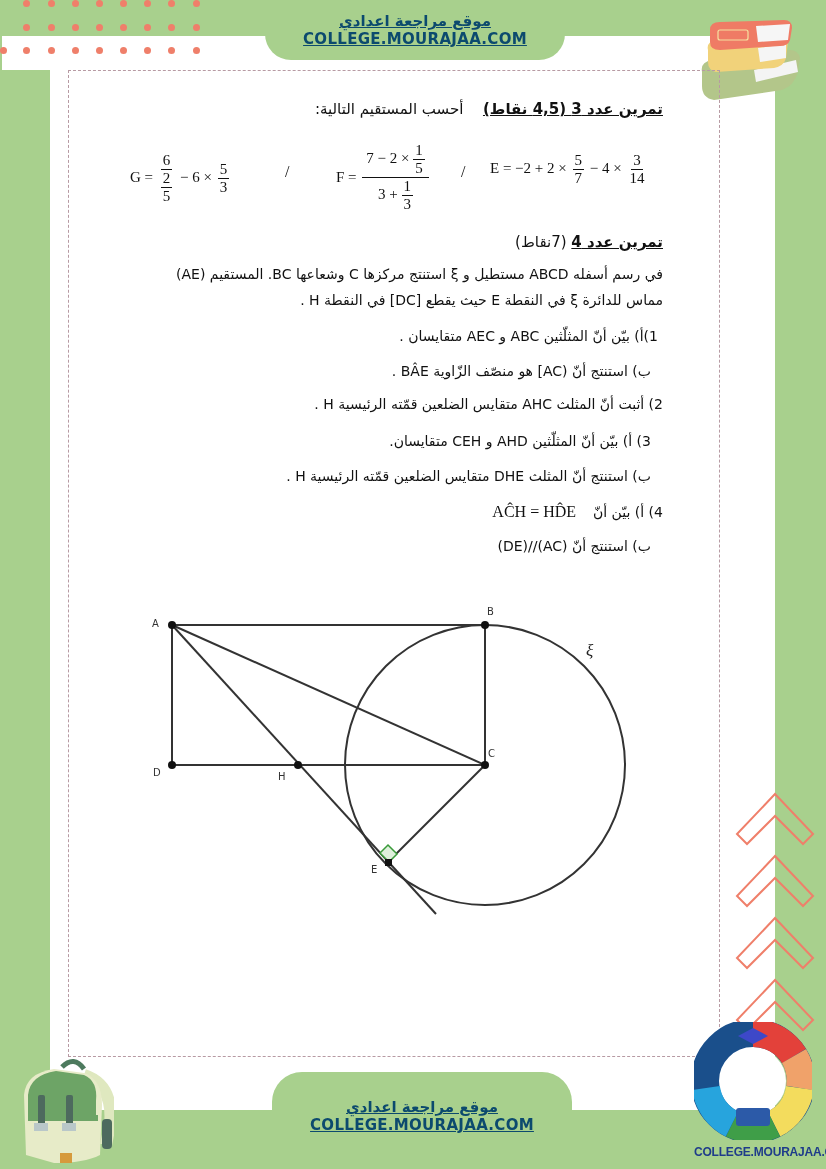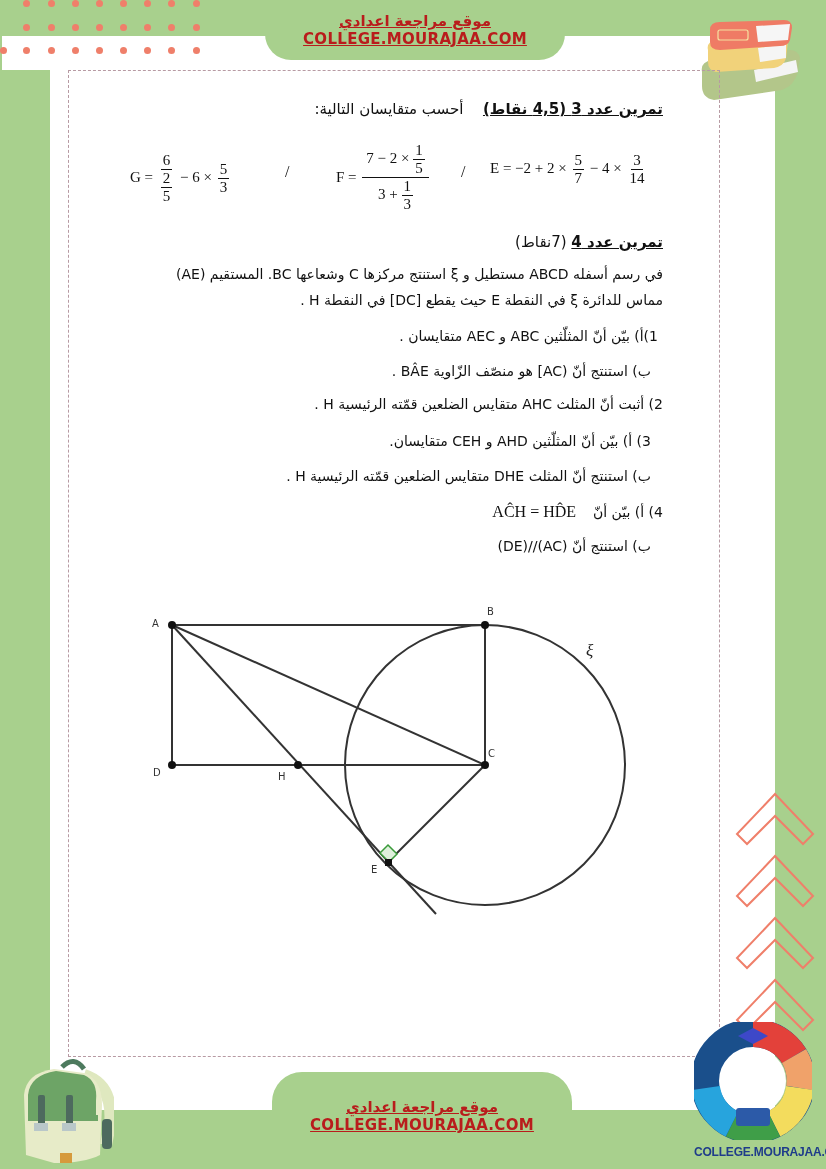--- a/index.html
+++ b/index.html
@@ -1,19 +1,19 @@
 <!DOCTYPE html>
 <html><head>
 <meta charset="utf-8">
 <style>
   html, body { margin:0; padding:0; }
   body { width:826px; height:1169px; position:relative; overflow:hidden; background:#ffffff; font-family:"DejaVu Sans", sans-serif; }
   .green { position:absolute; background:#a8d08d; }
   .dot { position:absolute; width:7px; height:7px; border-radius:50%; background:#ef7f6a; }
-  .banner { position:absolute; background:#a8d08d; text-align:center; color:#b91c1c; }
+  .banner { position:absolute; background:#a8d08d; text-align:center; color:#0c4a6e; }
   .banner .ar { font-size:15px; font-weight:bold; text-decoration:underline; line-height:18px; }
   .banner .en { font-size:15px; font-weight:bold; text-decoration:underline; letter-spacing:0.3px; line-height:18px; font-family:"DejaVu Sans", sans-serif; }
   .frame { position:absolute; left:68px; top:70px; width:650px; height:985px; border:1px dashed #b79aa3; }
   .txt { position:absolute; direction:rtl; text-align:right; color:#111; font-family:"DejaVu Sans", sans-serif; font-size:14px; white-space:nowrap; }
   .bold-u { font-weight:bold; text-decoration:underline; }
   .math { font-family:"Liberation Serif", serif; font-size:15px; color:#111; position:absolute; white-space:nowrap; direction:ltr; }
   .frac { display:inline-flex; flex-direction:column; align-items:center; vertical-align:middle; margin:0 2px; }
   .frac .num { border-bottom:1px solid #111; padding:0 2px; line-height:17px; }
   .frac .den { line-height:17px; padding:0 2px; }
   .sep { position:absolute; font-family:"Liberation Serif", serif; font-size:16px; color:#111; }
@@ -69,21 +69,21 @@
   <path d="M16 20 Q16 12 26 12 L90 10 Q98 10 98 18 L96 30 Q94 36 86 36 L26 40 Q16 40 16 32 Z" fill="#ef7b65"></path>
   <path d="M62 16 L96 14 L94 30 L64 32 Z" fill="#f6f6f6"></path>
   <rect x="24" y="20" width="30" height="10" rx="2" fill="none" stroke="#f5e2a0" stroke-width="1.2"></rect>
 </svg>
 
 <div class="frame"></div>
 
 <div class="txt" style="right:163px;top:100px;font-size:15px;">
   <span class="bold-u">تمرين عدد 3  (4,5 نقاط)</span>
   <span style="display:inline-block;width:10px;"></span>
-  <span>أحسب متقايسان التالية:</span>
+  <span>أحسب المستقيم التالية:</span>
 </div>
 
 <div class="math" style="left:130px;top:152px;">
   <span>G =</span>
   <span class="frac">
     <span class="num">6</span>
     <span class="den">
       <span class="frac" style="margin:0;">
         <span class="num">2</span>
         <span class="den">5</span>

